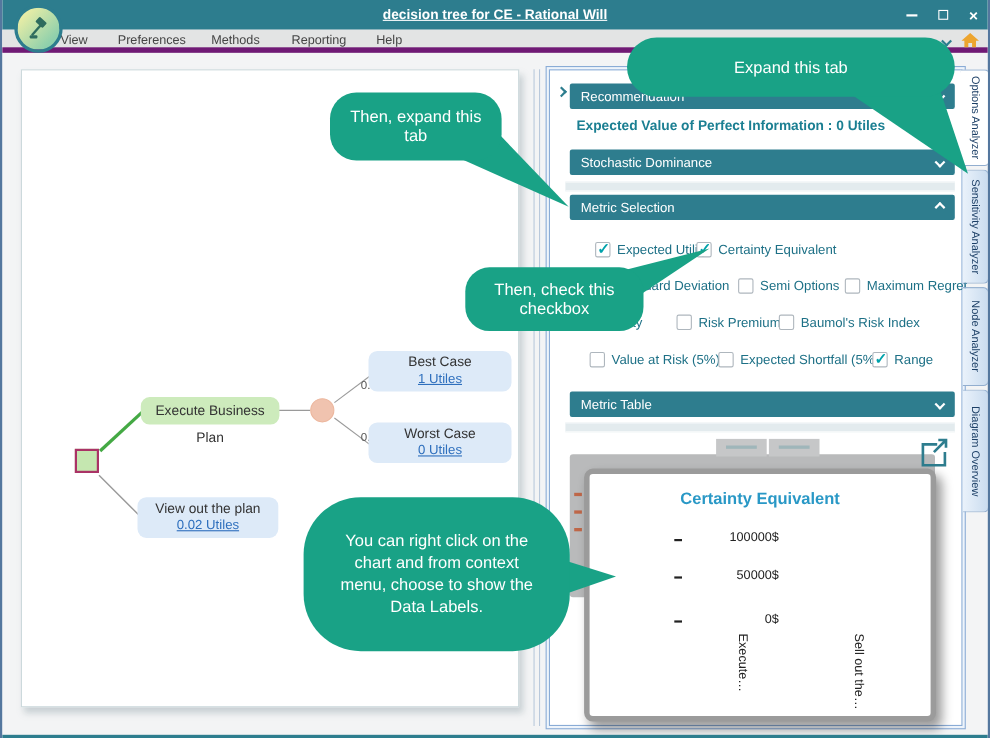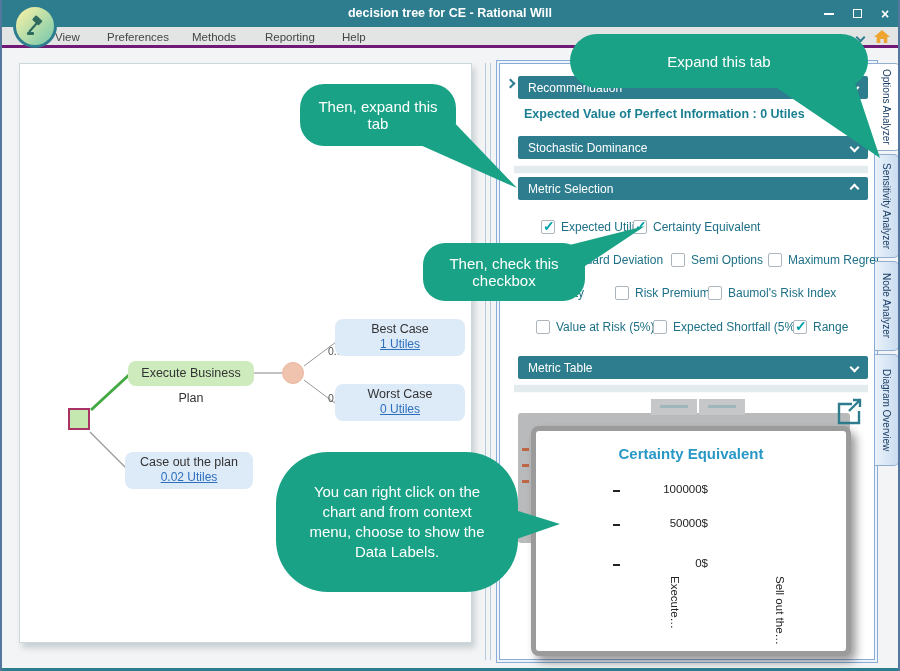--- a/index.html
+++ b/index.html
@@ -3,33 +3,33 @@
 <meta charset="utf-8">
 <style>
   * { margin:0; padding:0; box-sizing:border-box; }
   html,body { width:900px; height:671px; font-family:"Liberation Sans", sans-serif; }
   #window {
     position:relative; width:900px; height:671px; background:#f3f4f5; overflow:hidden;
     border-left:2px solid #54779e; border-right:2px solid #54779e;
   }
   
   .titlebar { position:absolute; left:0; top:0; width:100%; height:27px; background:#2d7d8e; }
-  .title { position:absolute; width:100%; text-align:center; top:6px; color:#fff; font-size:12.5px; font-weight:bold; }
+  .title { position:absolute; width:100%; text-align:center; top:6px; color:#fff; font-size:12.5px; font-weight:bold;text-decoration:underline; }
   .winctl { position:absolute; top:0; right:6px; height:27px; display:flex; align-items:center; gap:14px; }
   .ctl { display:flex; align-items:center; justify-content:center; width:14px; height:14px; cursor:pointer; }
   .ctl-min i { display:block; width:10px; height:2px; background:#fff; }
   .ctl-max i { display:block; width:9px; height:9px; border:1.5px solid #fff; }
   .ctl-close { color:#fff; font-size:14px; font-weight:bold; }
   .logo {
     position:absolute; left:11px; top:4px; width:44px; height:44px; border-radius:50%;
     background:linear-gradient(135deg,#e9eda6 15%,#8fd0ac 80%); border:3px solid #2d7d8e; z-index:6;
     display:flex; align-items:center; justify-content:center;
   }
   
-  .menubar { position:absolute; left:0; top:27px; width:100%; height:21px; background:#e3e4e4; border-bottom:3px solid #701a75; }
+  .menubar { position:absolute; left:0; top:27px; width:100%; height:21px; background:#e3e4e4; border-bottom:5px solid #701a75; }
   .menu-item { position:absolute; top:4px; font-size:11.5px; color:#454545; cursor:pointer; }
   .menu-right { position:absolute; right:8px; top:3px; display:flex; gap:10px; align-items:center; }
   .chev { display:inline-block; width:7px; height:7px; border-right:2px solid currentColor; border-bottom:2px solid currentColor; }
   .chev.down { transform:rotate(45deg); }
   .chev.up { transform:rotate(-135deg); }
   .chev.right { transform:rotate(-45deg); }
   
   .canvas {
     position:absolute; left:17px; top:63px; width:453px; height:580px; background:#fff;
     border:1px solid #ccd9dc; box-shadow:3px 5px 6px rgba(120,140,150,.35);
@@ -161,21 +161,21 @@
       <div class="node-line">Best Case</div>
       <a class="util-link">1 Utiles</a>
     </div>
 
     <div class="tree-node node-blue" style="left:315px;top:320px;width:130px;height:37px;padding-top:3px">
       <div class="node-line">Worst Case</div>
       <a class="util-link">0 Utiles</a>
     </div>
 
     <div class="tree-node node-blue" style="left:105px;top:388px;width:128px;height:37px;padding-top:3px">
-      <div class="node-line">Case out the plan</div>
+      <div class="node-line">View out the plan</div>
       <a class="util-link">0.02 Utiles</a>
     </div>
   </div>
 
   <div class="vline" style="left:483px"></div>
   <div class="vline" style="left:488px"></div>
 
   <div class="panel">
     <i class="chev right collapse-arrow"></i>
 

